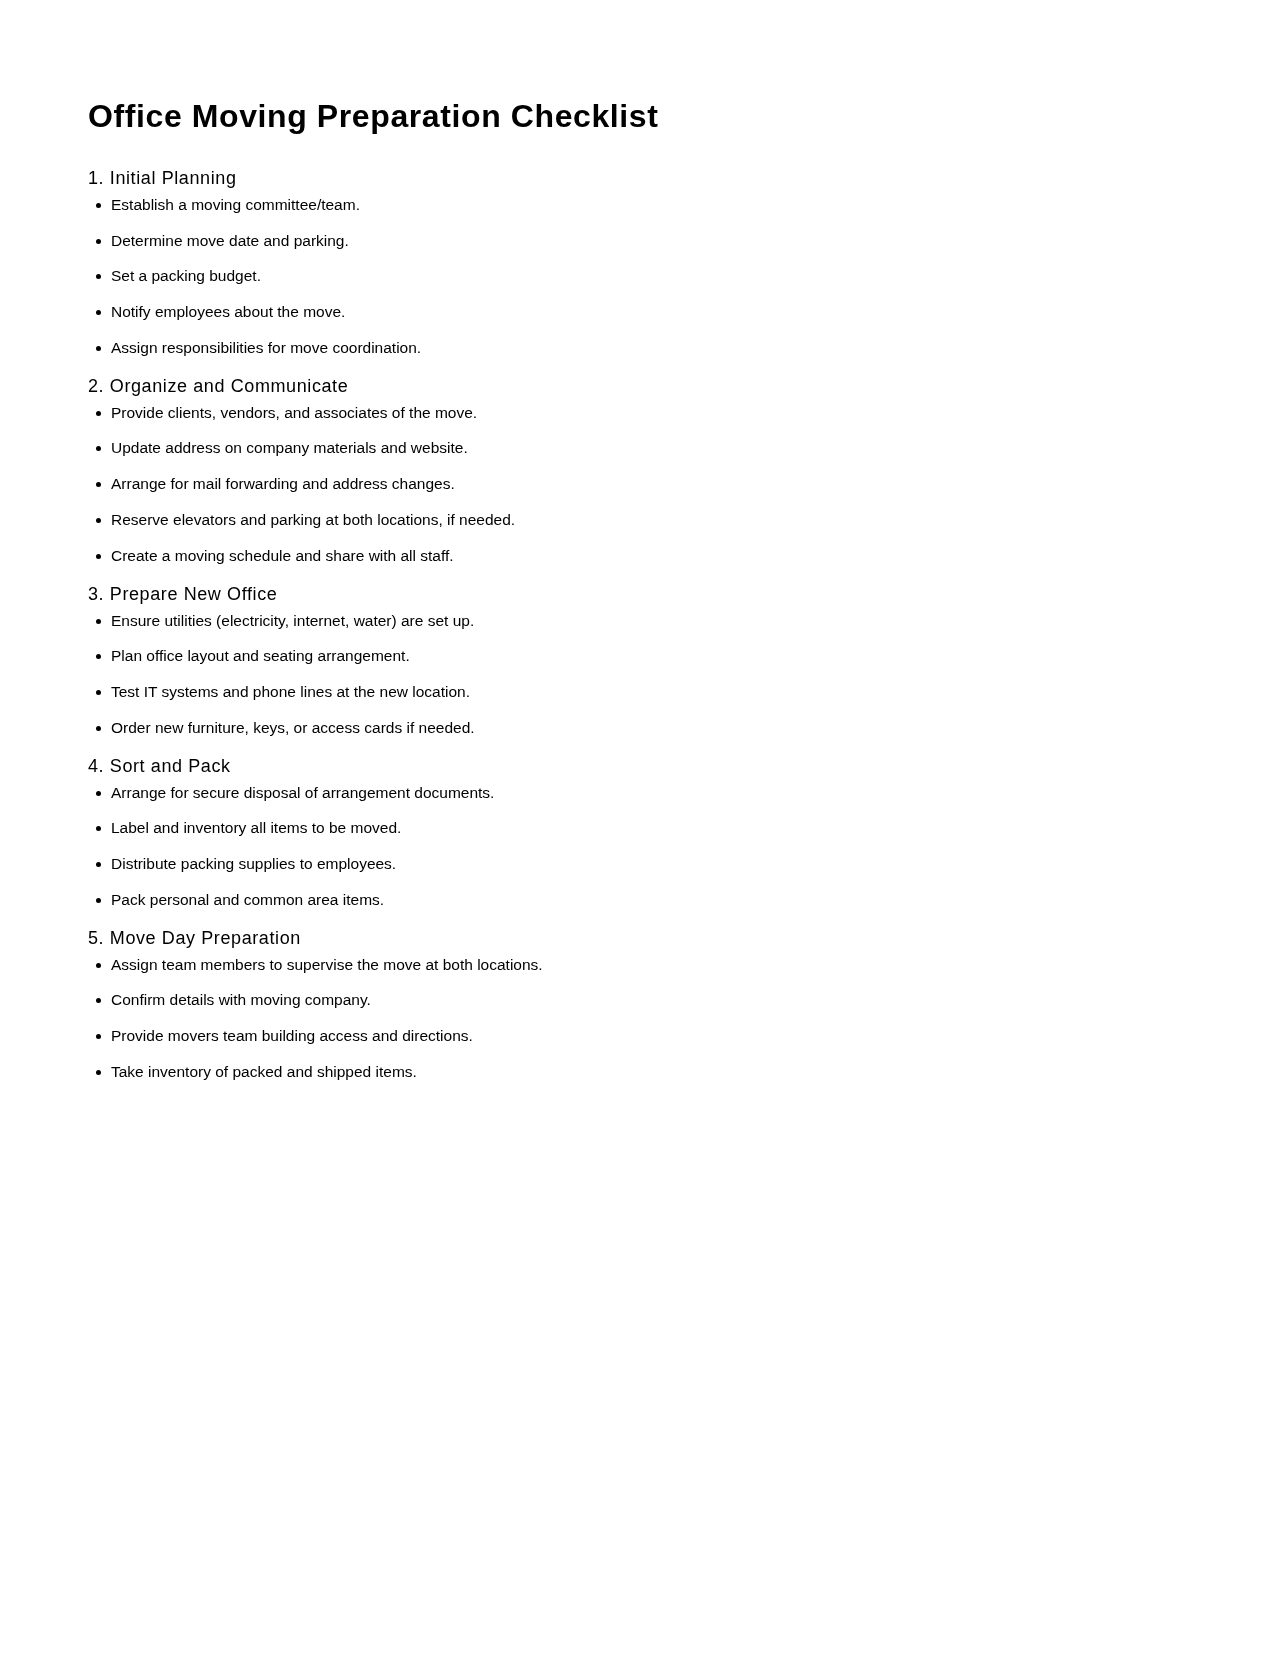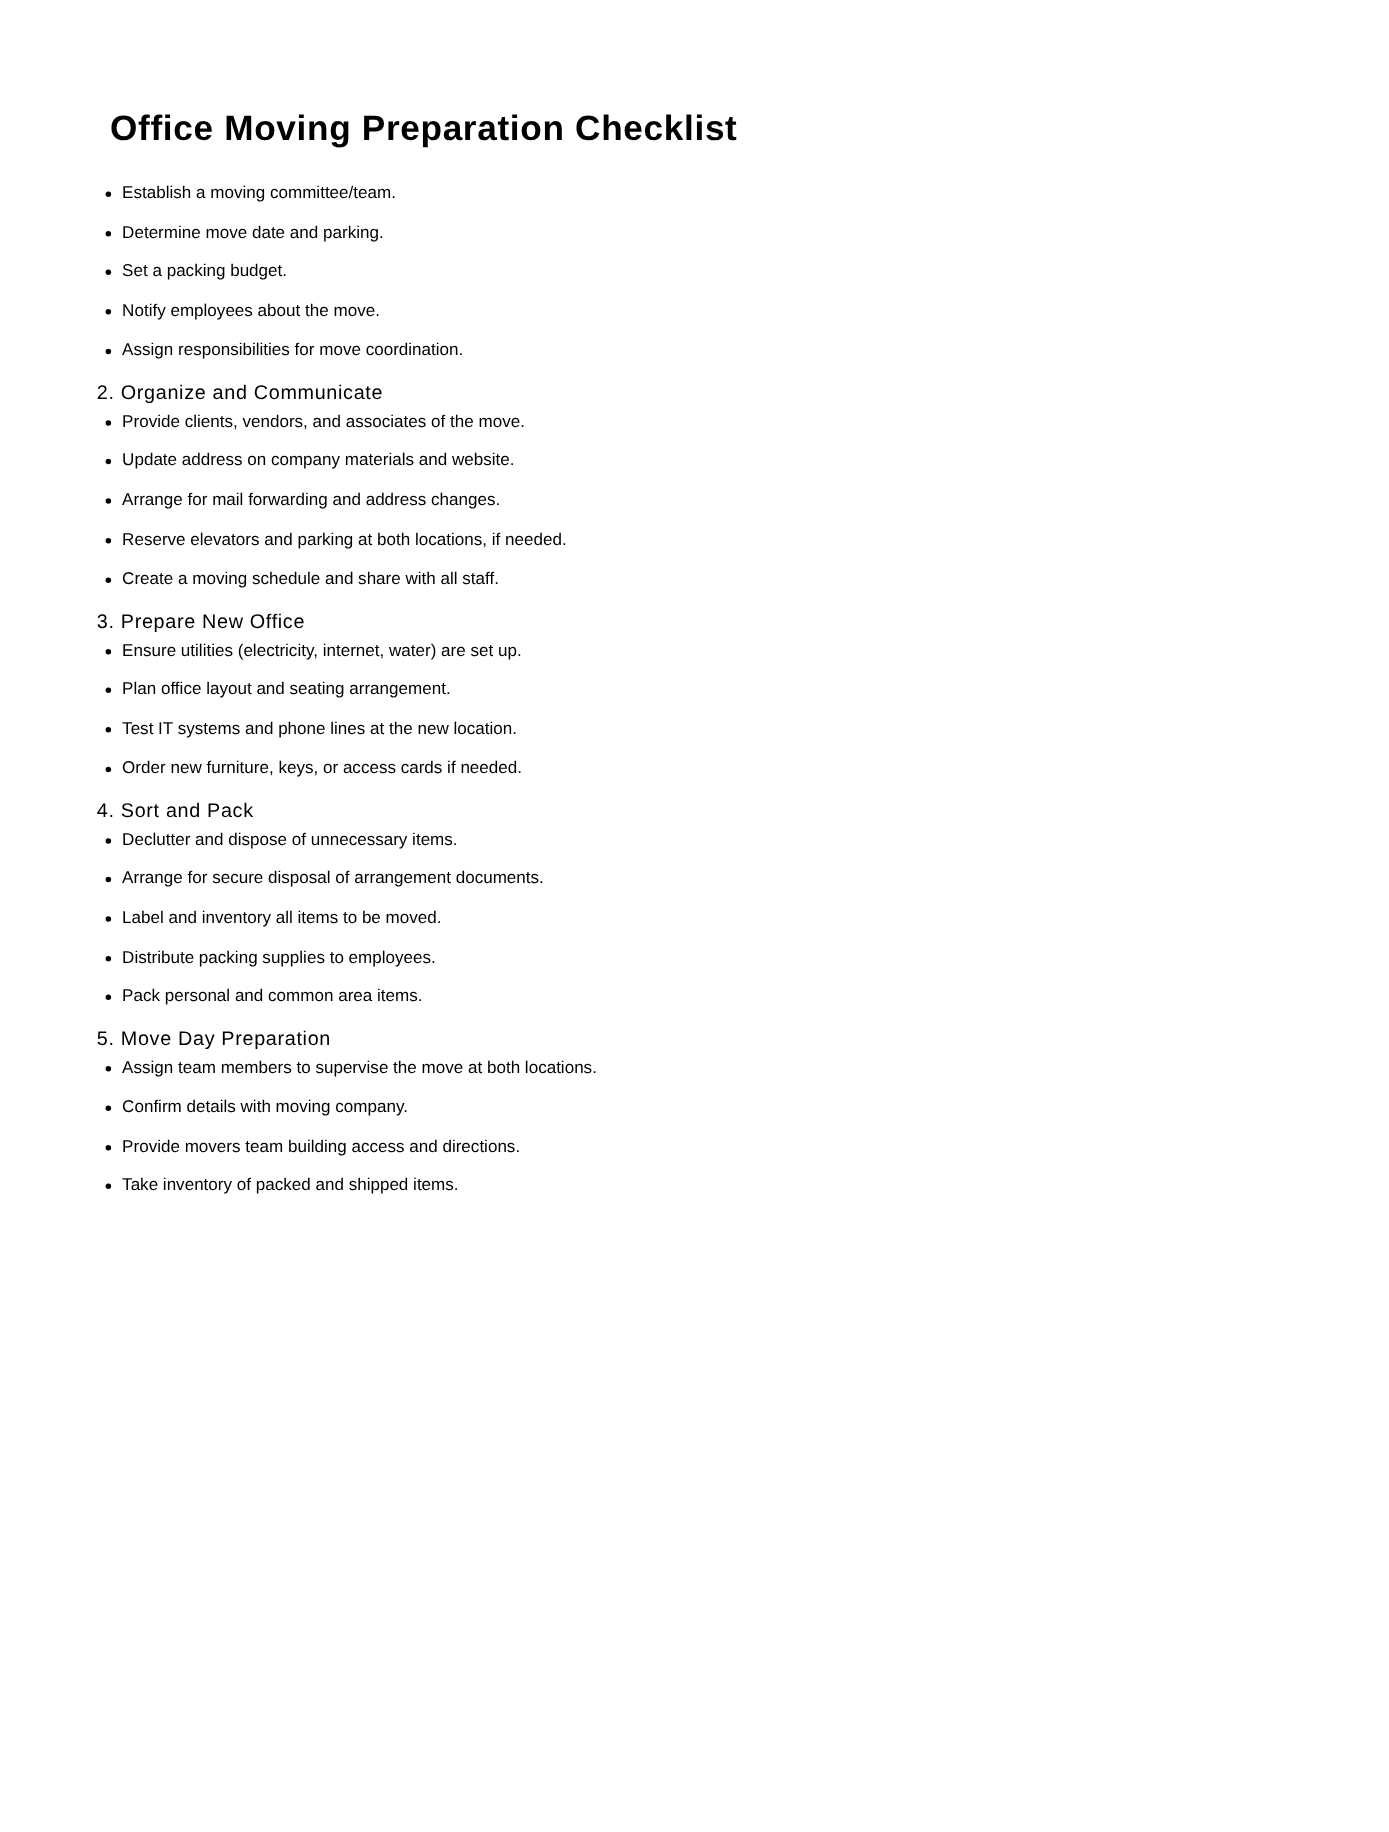--- a/index.html
+++ b/index.html
@@ -18,21 +18,21 @@
       position: absolute;
       left: 88px;
       top: 96px;
       width: 1100px;
     }
     .doc-title {
       font-family: "Liberation Sans", sans-serif;
       font-size: 32px;
       font-weight: bold;
       letter-spacing: 0.6px;
-      margin: 0 0 30px 12px;
+      margin: 0 0 30px 0;
       line-height: 40px;
     }
     .section {
       margin: 0 0 16px 0;
     }
     .section-heading {
       font-family: "Liberation Sans", sans-serif;
       font-size: 18px;
       font-weight: normal;
       letter-spacing: 0.6px;
@@ -65,20 +65,21 @@
       display: inline-block;
     }
   </style>
 </head>
 <body>
 
 <div class="doc">
   <h1 class="doc-title">Office Moving Preparation Checklist</h1>
 
   <section class="section">
+    <h2 class="section-heading">1. Initial Planning</h2>
     <ul class="item-list">
       <li class="item"><span class="bullet"></span><span class="item-text">Establish a moving committee/team.</span></li>
       <li class="item"><span class="bullet"></span><span class="item-text">Determine move date and parking.</span></li>
       <li class="item"><span class="bullet"></span><span class="item-text">Set a packing budget.</span></li>
       <li class="item"><span class="bullet"></span><span class="item-text">Notify employees about the move.</span></li>
       <li class="item"><span class="bullet"></span><span class="item-text">Assign responsibilities for move coordination.</span></li>
     </ul>
   </section>
 
   <section class="section">
@@ -98,21 +99,20 @@
       <li class="item"><span class="bullet"></span><span class="item-text">Ensure utilities (electricity, internet, water) are set up.</span></li>
       <li class="item"><span class="bullet"></span><span class="item-text">Plan office layout and seating arrangement.</span></li>
       <li class="item"><span class="bullet"></span><span class="item-text">Test IT systems and phone lines at the new location.</span></li>
       <li class="item"><span class="bullet"></span><span class="item-text">Order new furniture, keys, or access cards if needed.</span></li>
     </ul>
   </section>
 
   <section class="section">
     <h2 class="section-heading">4. Sort and Pack</h2>
     <ul class="item-list">
-      <li class="item"><span class="bullet"></span><span class="item-text">Declutter and dispose of unnecessary items.</span></li>
       <li class="item"><span class="bullet"></span><span class="item-text">Arrange for secure disposal of arrangement documents.</span></li>
       <li class="item"><span class="bullet"></span><span class="item-text">Label and inventory all items to be moved.</span></li>
       <li class="item"><span class="bullet"></span><span class="item-text">Distribute packing supplies to employees.</span></li>
       <li class="item"><span class="bullet"></span><span class="item-text">Pack personal and common area items.</span></li>
     </ul>
   </section>
 
   <section class="section">
     <h2 class="section-heading">5. Move Day Preparation</h2>
     <ul class="item-list">

